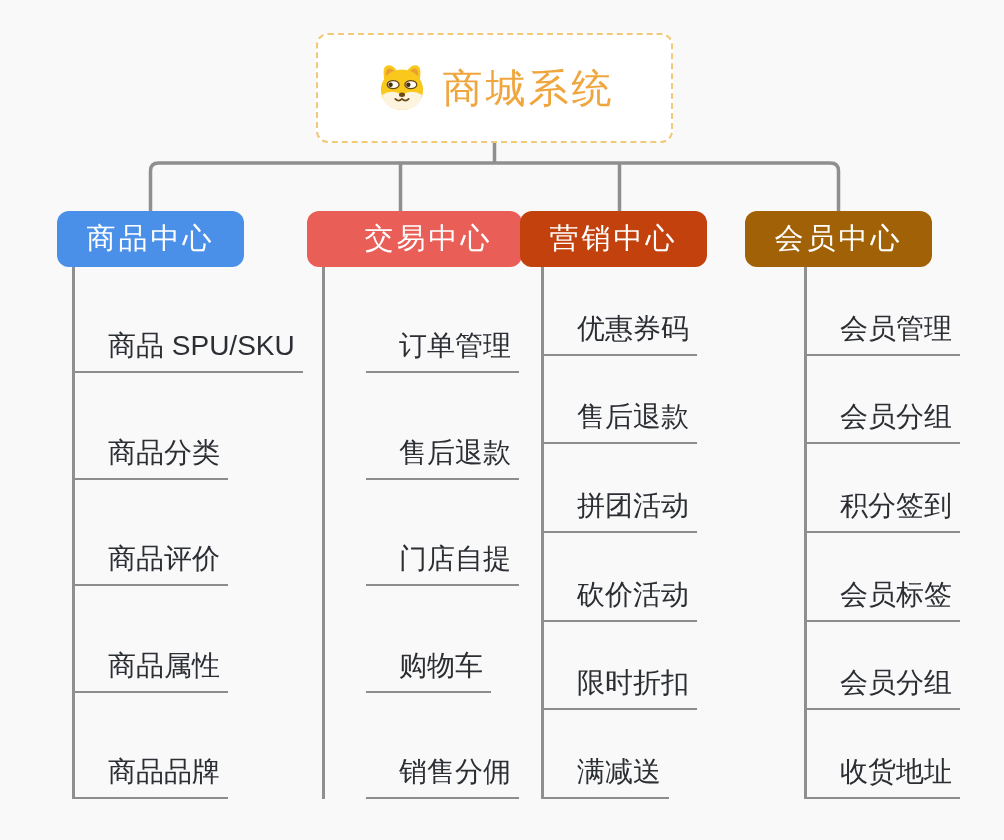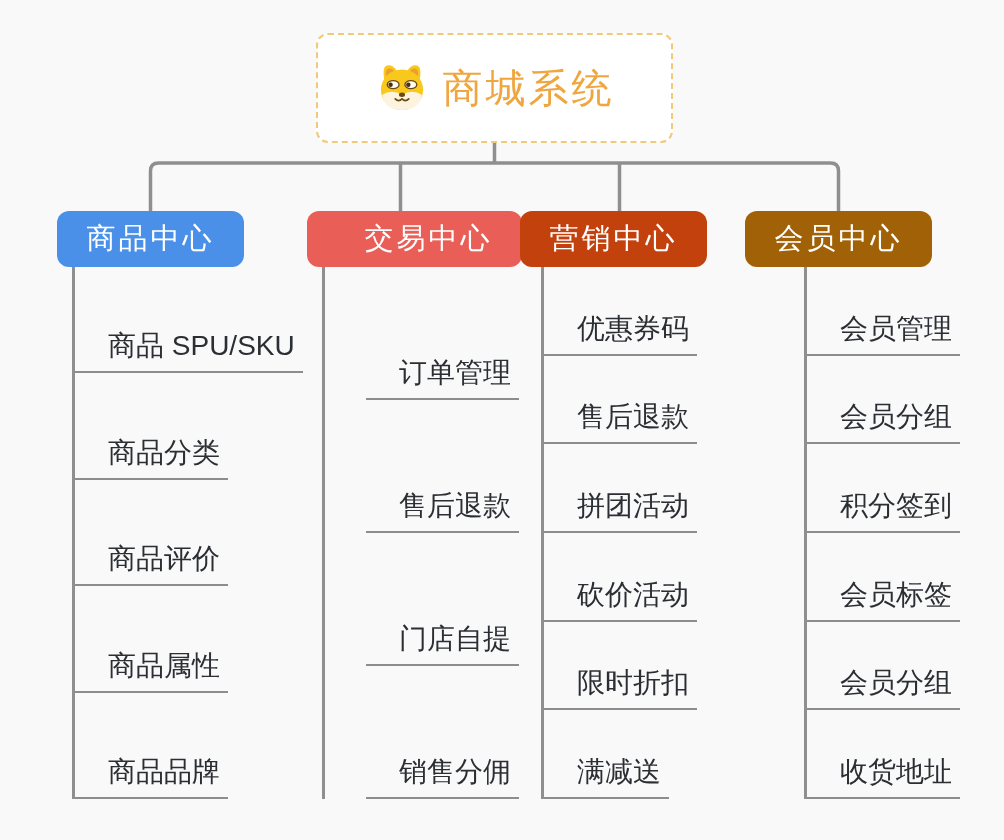--- a/index.html
+++ b/index.html
@@ -154,20 +154,23 @@
         <div class="item-slot">
     <span class="item-label">订单管理</span>
   </div>
         <div class="item-slot">
     <span class="item-label">售后退款</span>
   </div>
         <div class="item-slot">
     <span class="item-label">门店自提</span>
   </div>
         <div class="item-slot">
+    <span class="item-label">购物车</span>
+  </div>
+        <div class="item-slot">
     <span class="item-label">销售分佣</span>
   </div>
       </div>
       <div class="branch-header" style="left: 520px; background: #c2410c;">
     <span class="branch-label">营销中心</span>
   </div>
       <div class="branch-items" style="left: 541px;">
         <div class="item-slot">
     <span class="item-label">优惠券码</span>
   </div>

